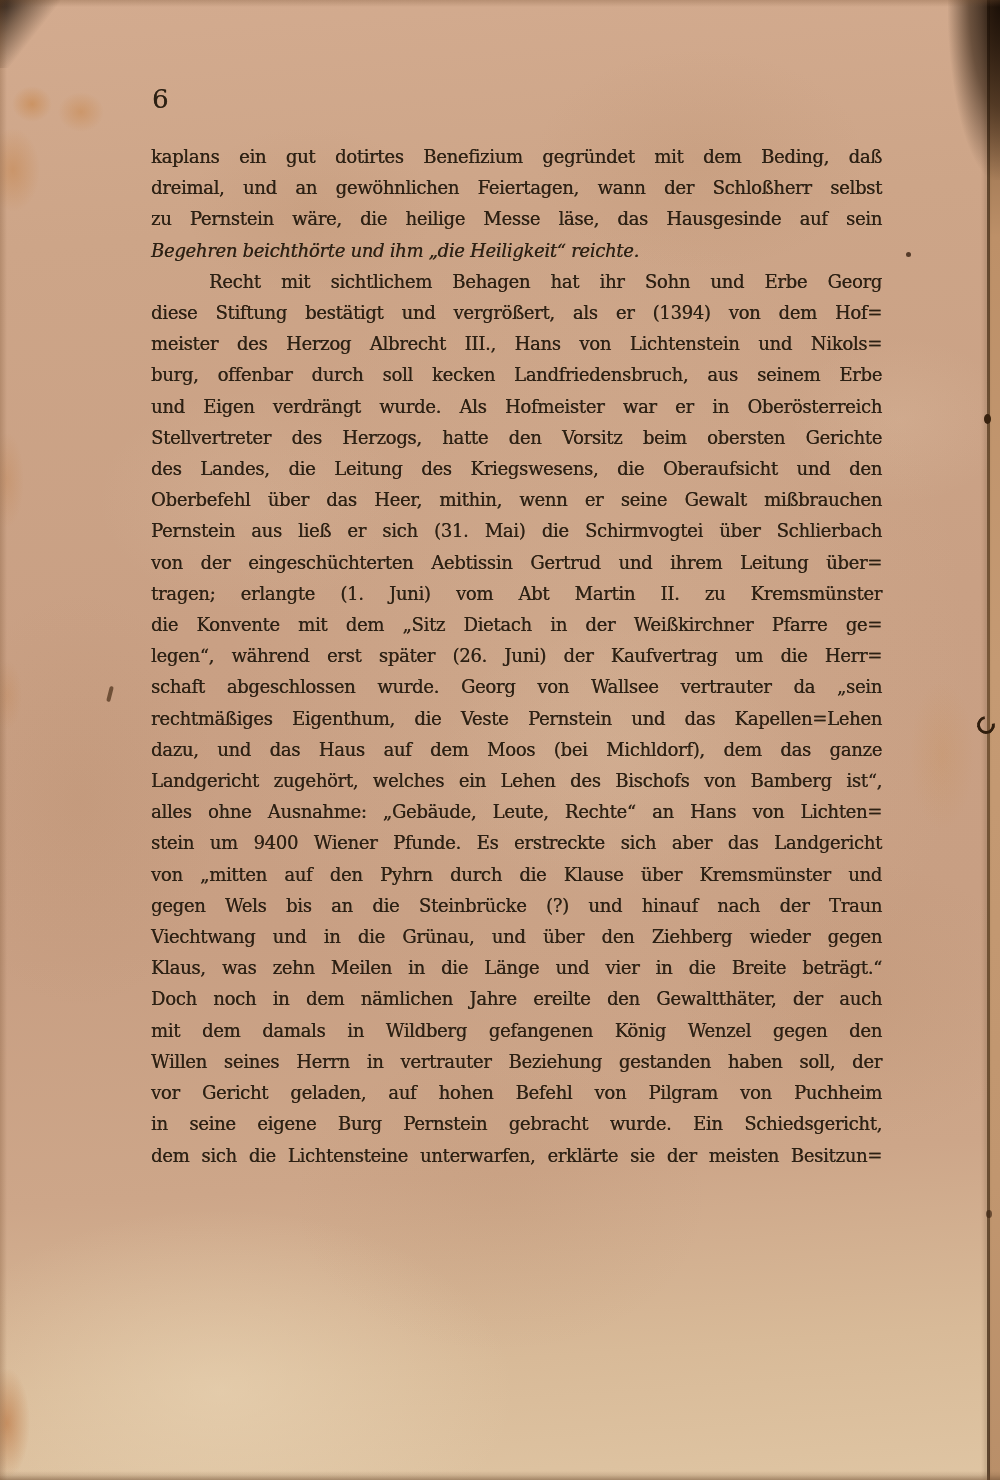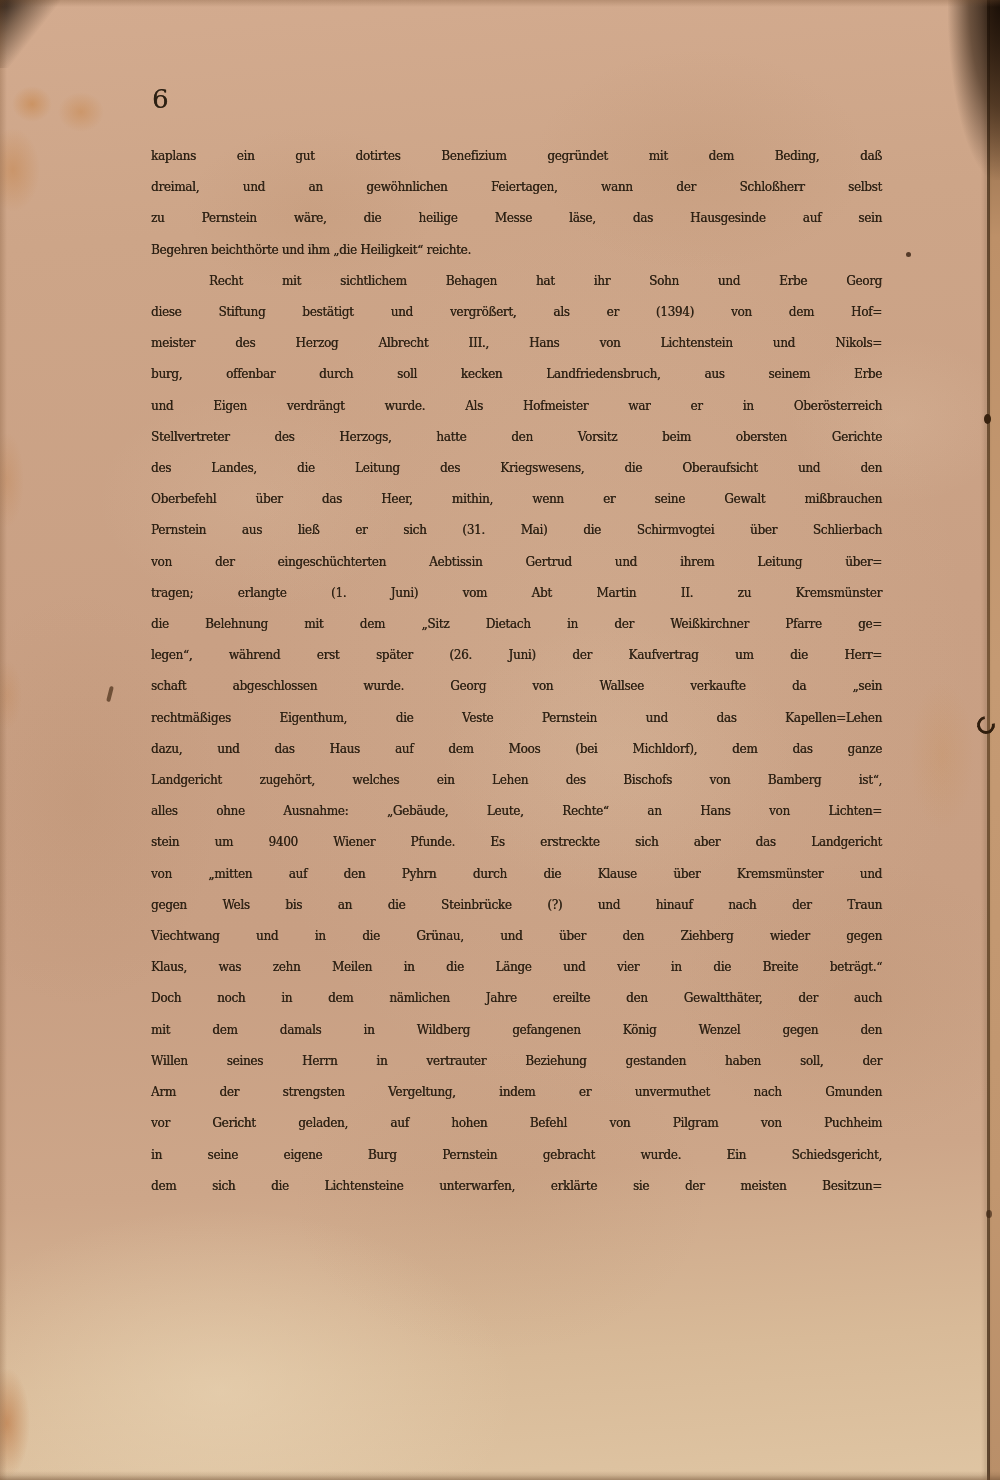--- a/index.html
+++ b/index.html
@@ -49,24 +49,24 @@
   .speck{position:absolute;pointer-events:none;}
   .sp1{right:9px;top:414px;width:7px;height:10px;background:#38220f;border-radius:50%;}
   .sp2{right:5px;top:716px;width:12px;height:12px;border:3px solid #301e0e;border-top-color:transparent;border-radius:50%;transform:rotate(35deg);}
   .sp3{left:108px;top:686px;width:4px;height:16px;background:#4a2f18;border-radius:3px;transform:rotate(14deg);opacity:.7;}
   .sp4{left:906px;top:252px;width:5px;height:5px;background:#3f2817;border-radius:50%;opacity:.85;}
   .sp5{right:8px;top:1210px;width:6px;height:8px;background:#3a2312;border-radius:50%;opacity:.65;}
   
   .page-number{position:absolute;left:152px;top:84px;font-size:26px;color:#2c2013;
     text-shadow:.35px .2px .3px rgba(44,32,19,.75);}
   .text-block{position:absolute;left:151px;top:141px;width:731px;color:#2c2013;
-    font-size:12px;line-height:31.2px;letter-spacing:-.3px;
+    font-size:18px;line-height:31.2px;letter-spacing:-.3px;
     text-shadow:.35px .2px .3px rgba(44,32,19,.78);}
   .line{text-align:justify;text-align-last:justify;white-space:normal;}
-  .line.no-fill{text-align-last:left;}
+  .line.no-fill{text-align-last:left;font-style:italic;}
   .line.indent{text-indent:58px;}
 </style>
 </head>
 <body>
 
 <div class="scan">
   <div class="mottle"></div>
 
   <div class="stain s1"></div>
   <div class="stain s2"></div>
@@ -94,36 +94,35 @@
       <div class="line">diese Stiftung bestätigt und vergrößert, als er (1394) von dem Hof=</div>
       <div class="line">meister des Herzog Albrecht III., Hans von Lichtenstein und Nikols=</div>
       <div class="line">burg, offenbar durch soll kecken Landfriedensbruch, aus seinem Erbe</div>
       <div class="line">und Eigen verdrängt wurde. Als Hofmeister war er in Oberösterreich</div>
       <div class="line">Stellvertreter des Herzogs, hatte den Vorsitz beim obersten Gerichte</div>
       <div class="line">des Landes, die Leitung des Kriegswesens, die Oberaufsicht und den</div>
       <div class="line">Oberbefehl über das Heer, mithin, wenn er seine Gewalt mißbrauchen</div>
       <div class="line">Pernstein aus ließ er sich (31. Mai) die Schirmvogtei über Schlierbach</div>
       <div class="line">von der eingeschüchterten Aebtissin Gertrud und ihrem Leitung über=</div>
       <div class="line">tragen; erlangte (1. Juni) vom Abt Martin II. zu Kremsmünster</div>
-      <div class="line">die Belehnung mit dem „Sitz Dietach in der Weißkirchner Pfarre ge=</div>
+      <div class="line">die Konvente mit dem „Sitz Dietach in der Weißkirchner Pfarre ge=</div>
       <div class="line">legen“, während erst später (26. Juni) der Kaufvertrag um die Herr=</div>
-      <div class="line">schaft abgeschlossen wurde. Georg von Wallsee verkaufte da „sein</div>
+      <div class="line">schaft abgeschlossen wurde. Georg von Wallsee vertrauter da „sein</div>
       <div class="line">rechtmäßiges Eigenthum, die Veste Pernstein und das Kapellen=Lehen</div>
       <div class="line">dazu, und das Haus auf dem Moos (bei Michldorf), dem das ganze</div>
       <div class="line">Landgericht zugehört, welches ein Lehen des Bischofs von Bamberg ist“,</div>
       <div class="line">alles ohne Ausnahme: „Gebäude, Leute, Rechte“ an Hans von Lichten=</div>
       <div class="line">stein um 9400 Wiener Pfunde. Es erstreckte sich aber das Landgericht</div>
       <div class="line">von „mitten auf den Pyhrn durch die Klause über Kremsmünster und</div>
       <div class="line">gegen Wels bis an die Steinbrücke (?) und hinauf nach der Traun</div>
       <div class="line">Viechtwang und in die Grünau, und über den Ziehberg wieder gegen</div>
       <div class="line">Klaus, was zehn Meilen in die Länge und vier in die Breite beträgt.“</div>
       <div class="line">Doch noch in dem nämlichen Jahre ereilte den Gewaltthäter, der auch</div>
       <div class="line">mit dem damals in Wildberg gefangenen König Wenzel gegen den</div>
       <div class="line">Willen seines Herrn in vertrauter Beziehung gestanden haben soll, der</div>
-      <div class="line">Arm der strengsten Vergeltung, indem er unvermuthet nach Gmunden</div>
       <div class="line">vor Gericht geladen, auf hohen Befehl von Pilgram von Puchheim</div>
       <div class="line">in seine eigene Burg Pernstein gebracht wurde. Ein Schiedsgericht,</div>
       <div class="line">dem sich die Lichtensteine unterwarfen, erklärte sie der meisten Besitzun=</div>
     </div>
 
   <div class="speck sp1"></div>
   <div class="speck sp2"></div>
   <div class="speck sp3"></div>
   <div class="speck sp4"></div>
   <div class="speck sp5"></div>

